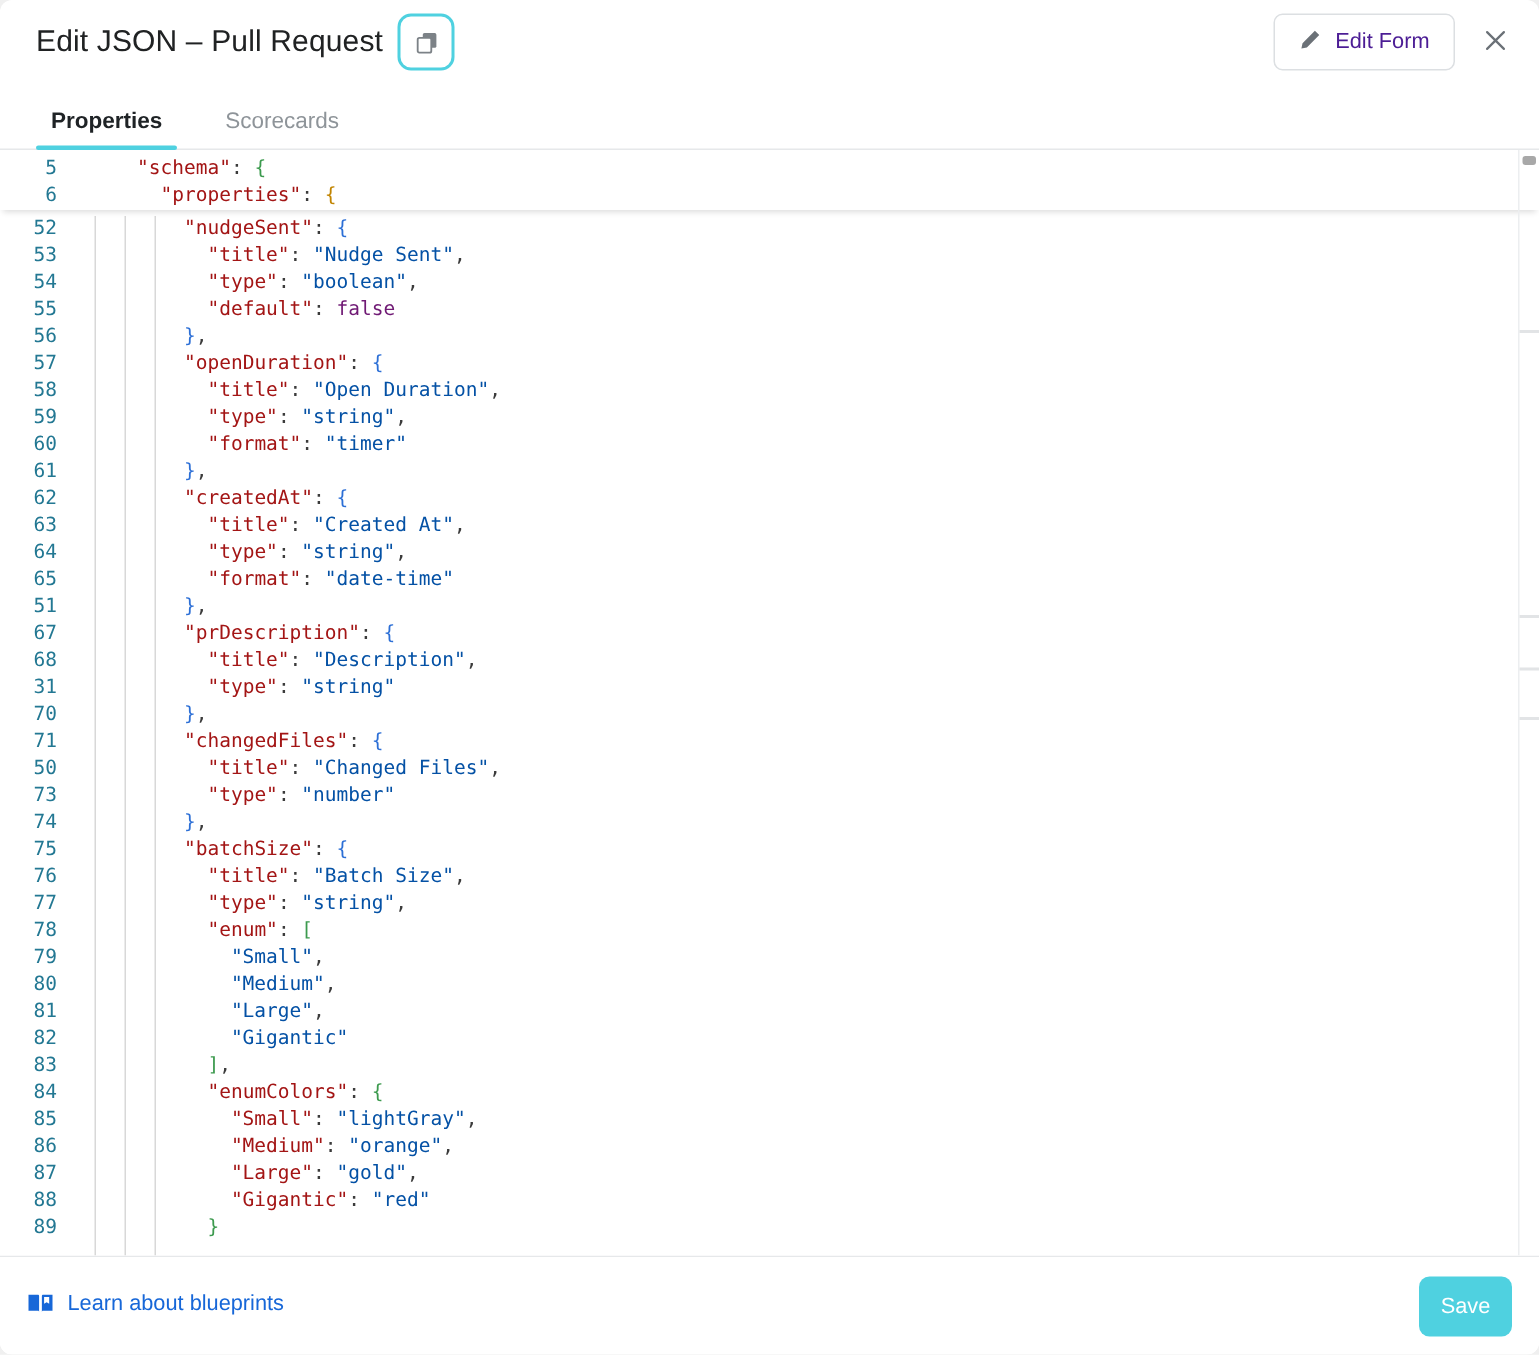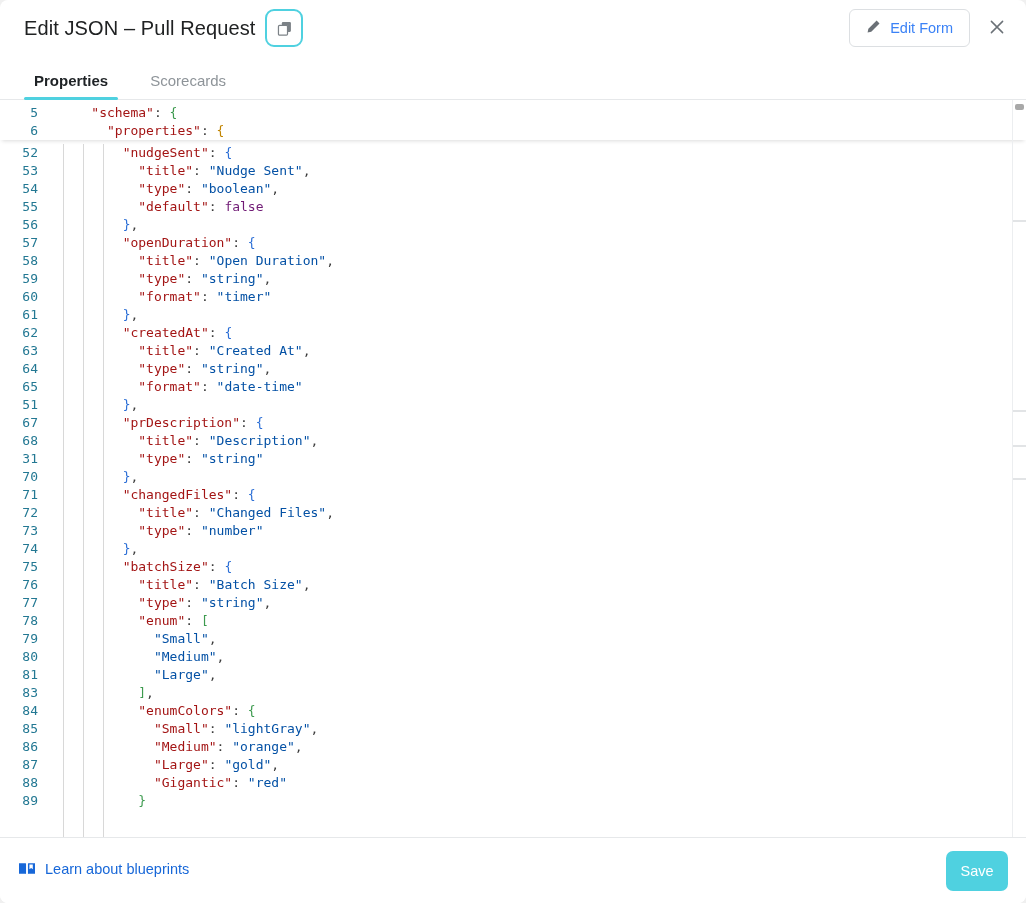--- a/index.html
+++ b/index.html
@@ -54,21 +54,21 @@
     align-items: center;
     gap: 14px;
   }
   .edit-form-btn {
     display: flex; align-items: center; gap: 9px;
     height: 38px;
     padding: 0 16px;
     border: 1px solid #dcdfe2;
     border-radius: 6px;
     background: #fff;
-    color: #3b82f6;
+    color: #4c1d95;
     font-size: 14.5px;
     cursor: pointer;
     white-space: nowrap;
   }
   .close-btn {
     width: 26px; height: 26px;
     display: flex; align-items: center; justify-content: center;
     background: none; border: none; cursor: pointer;
     color: #6b7177;
   }
@@ -292,30 +292,31 @@
           <div class="code-line"><span class="ln">62</span><span class="code"><span class="p">        </span><span class="k">"createdAt"</span><span class="p">: </span><span class="b3">{</span></span></div>
           <div class="code-line"><span class="ln">63</span><span class="code"><span class="p">          </span><span class="k">"title"</span><span class="p">: </span><span class="s">"Created At"</span><span class="p">,</span></span></div>
           <div class="code-line"><span class="ln">64</span><span class="code"><span class="p">          </span><span class="k">"type"</span><span class="p">: </span><span class="s">"string"</span><span class="p">,</span></span></div>
           <div class="code-line"><span class="ln">65</span><span class="code"><span class="p">          </span><span class="k">"format"</span><span class="p">: </span><span class="s">"date-time"</span></span></div>
           <div class="code-line"><span class="ln">51</span><span class="code"><span class="p">        </span><span class="b3">}</span><span class="p">,</span></span></div>
           <div class="code-line"><span class="ln">67</span><span class="code"><span class="p">        </span><span class="k">"prDescription"</span><span class="p">: </span><span class="b3">{</span></span></div>
           <div class="code-line"><span class="ln">68</span><span class="code"><span class="p">          </span><span class="k">"title"</span><span class="p">: </span><span class="s">"Description"</span><span class="p">,</span></span></div>
           <div class="code-line"><span class="ln">31</span><span class="code"><span class="p">          </span><span class="k">"type"</span><span class="p">: </span><span class="s">"string"</span></span></div>
           <div class="code-line"><span class="ln">70</span><span class="code"><span class="p">        </span><span class="b3">}</span><span class="p">,</span></span></div>
           <div class="code-line"><span class="ln">71</span><span class="code"><span class="p">        </span><span class="k">"changedFiles"</span><span class="p">: </span><span class="b3">{</span></span></div>
-          <div class="code-line"><span class="ln">72</span><span class="code"><span class="p">          </span><span class="k">"title"</span><span class="p">: </span><span class="s">"Changed Files"</span><span class="p">,</span></span></div>
+          <div class="code-line"><span class="ln">50</span><span class="code"><span class="p">          </span><span class="k">"title"</span><span class="p">: </span><span class="s">"Changed Files"</span><span class="p">,</span></span></div>
           <div class="code-line"><span class="ln">73</span><span class="code"><span class="p">          </span><span class="k">"type"</span><span class="p">: </span><span class="s">"number"</span></span></div>
           <div class="code-line"><span class="ln">74</span><span class="code"><span class="p">        </span><span class="b3">}</span><span class="p">,</span></span></div>
           <div class="code-line"><span class="ln">75</span><span class="code"><span class="p">        </span><span class="k">"batchSize"</span><span class="p">: </span><span class="b3">{</span></span></div>
           <div class="code-line"><span class="ln">76</span><span class="code"><span class="p">          </span><span class="k">"title"</span><span class="p">: </span><span class="s">"Batch Size"</span><span class="p">,</span></span></div>
           <div class="code-line"><span class="ln">77</span><span class="code"><span class="p">          </span><span class="k">"type"</span><span class="p">: </span><span class="s">"string"</span><span class="p">,</span></span></div>
           <div class="code-line"><span class="ln">78</span><span class="code"><span class="p">          </span><span class="k">"enum"</span><span class="p">: </span><span class="b4">[</span></span></div>
           <div class="code-line"><span class="ln">79</span><span class="code"><span class="p">            </span><span class="s">"Small"</span><span class="p">,</span></span></div>
           <div class="code-line"><span class="ln">80</span><span class="code"><span class="p">            </span><span class="s">"Medium"</span><span class="p">,</span></span></div>
           <div class="code-line"><span class="ln">81</span><span class="code"><span class="p">            </span><span class="s">"Large"</span><span class="p">,</span></span></div>
+          <div class="code-line"><span class="ln">82</span><span class="code"><span class="p">            </span><span class="s">"Gigantic"</span></span></div>
           <div class="code-line"><span class="ln">83</span><span class="code"><span class="p">          </span><span class="b4">]</span><span class="p">,</span></span></div>
           <div class="code-line"><span class="ln">84</span><span class="code"><span class="p">          </span><span class="k">"enumColors"</span><span class="p">: </span><span class="b4">{</span></span></div>
           <div class="code-line"><span class="ln">85</span><span class="code"><span class="p">            </span><span class="k">"Small"</span><span class="p">: </span><span class="s">"lightGray"</span><span class="p">,</span></span></div>
           <div class="code-line"><span class="ln">86</span><span class="code"><span class="p">            </span><span class="k">"Medium"</span><span class="p">: </span><span class="s">"orange"</span><span class="p">,</span></span></div>
           <div class="code-line"><span class="ln">87</span><span class="code"><span class="p">            </span><span class="k">"Large"</span><span class="p">: </span><span class="s">"gold"</span><span class="p">,</span></span></div>
           <div class="code-line"><span class="ln">88</span><span class="code"><span class="p">            </span><span class="k">"Gigantic"</span><span class="p">: </span><span class="s">"red"</span></span></div>
           <div class="code-line"><span class="ln">89</span><span class="code"><span class="p">          </span><span class="b4">}</span></span></div>
         </div>
     </div>
 

